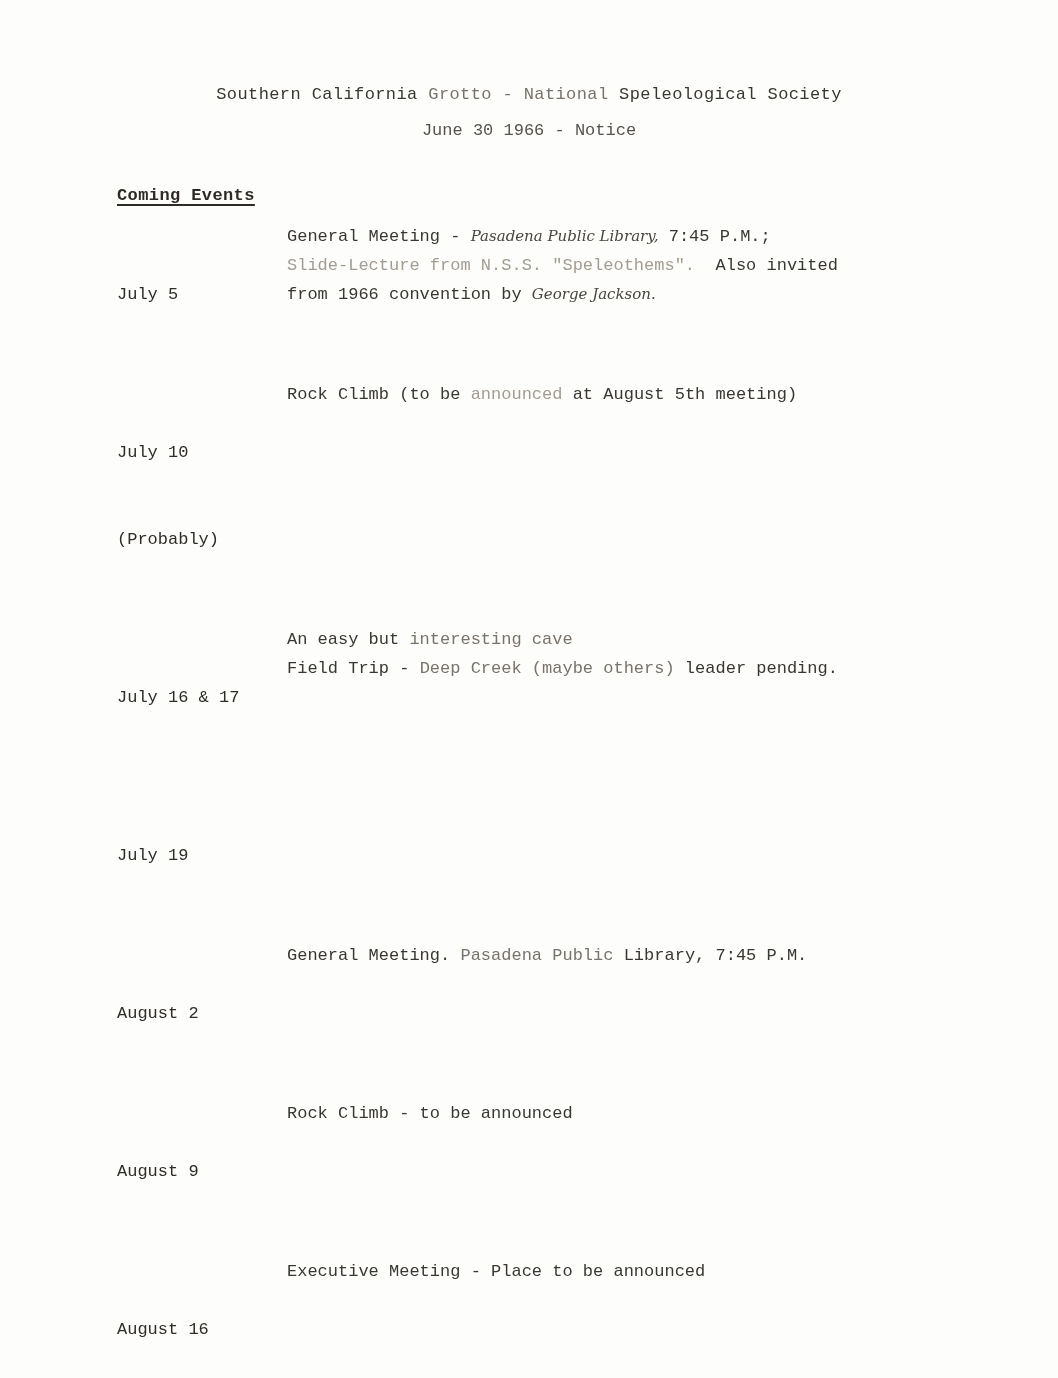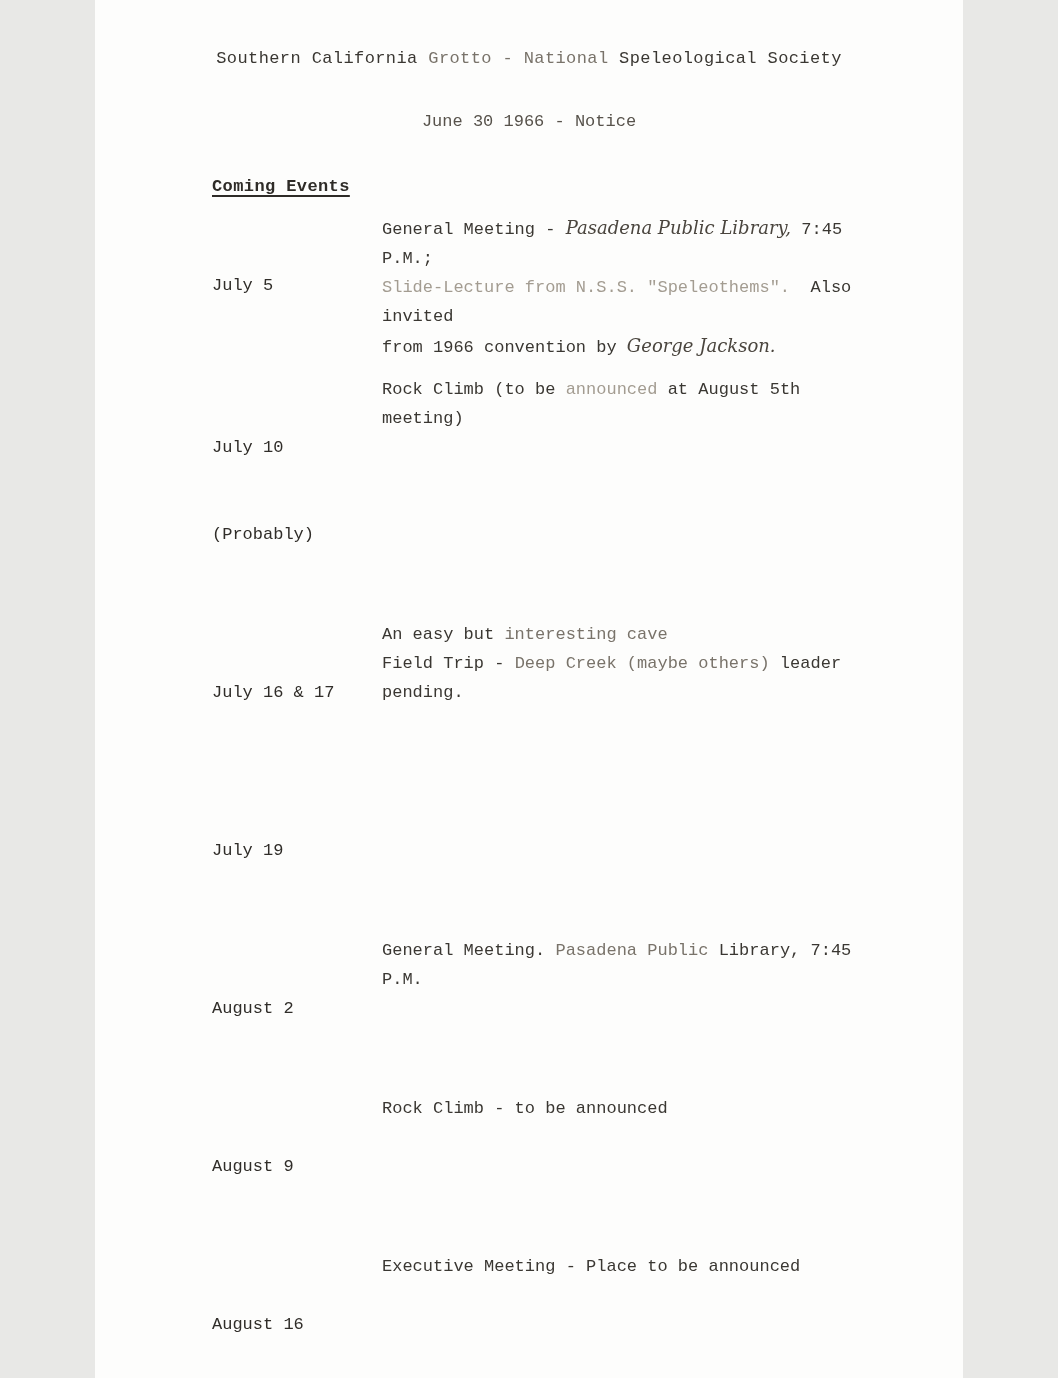--- a/index.html
+++ b/index.html
@@ -2,39 +2,39 @@
 <html><head>
 <meta charset="utf-8">
 <style>
   html, body {
     margin: 0;
     padding: 0;
     background: #e8e8e6;
   }
   .page {
     position: relative;
-    width: 868px;
+    width: 1058px;
     height: 1378px;
     margin: 0 auto;
     background: #fdfdfc;
     box-sizing: border-box;
-    padding-top: 48px;
+    padding-top: 84px;
     overflow: hidden;
     font-family: "Liberation Mono", "DejaVu Sans Mono", monospace;
     font-size: 17px;
     color: #35322e;
   }
   .title-block { text-align: center; }
   .doc-title {
     letter-spacing: 0.4px;
     line-height: 22px;
     white-space: pre-wrap;
   }
   .doc-subtitle {
-    margin-top: 41px;
+    margin-top: 14px;
     line-height: 22px;
     color: #57524b;
     white-space: pre-wrap;
   }
   .section-heading {
     margin: 44px 0 12px 117px;
     font-weight: 700;
     color: #2e2b27;
     text-decoration: underline;
     text-underline-offset: 4px;
@@ -54,21 +54,21 @@
   .desc-col .line {
     line-height: 29px;
     white-space: pre-wrap;
   }
   .typed { color: #3a3732; }
   .fade1 { color: #79736a; }
   .fade2 { color: #a39c91; }
   .hand {
     font-family: "DejaVu Serif", "Liberation Serif", serif;
     font-style: italic;
-    font-size: 18px;
+    font-size: 15px;
     color: #4a453e;
   }
   .hand.light { color: #6e675e; }
 </style>
 </head>
 <body>
 
 <div class="page">
 
   <div class="title-block">

